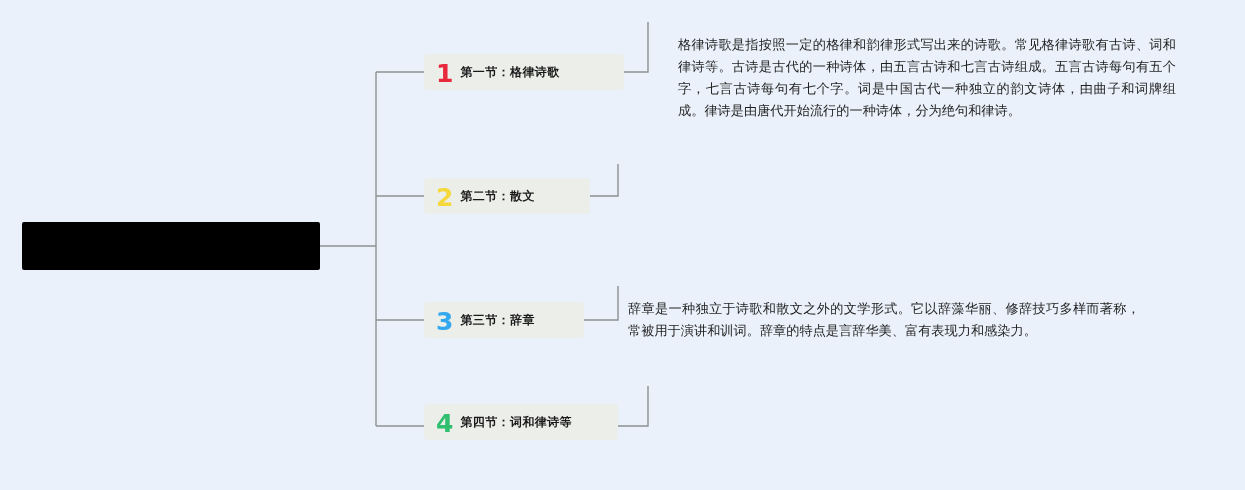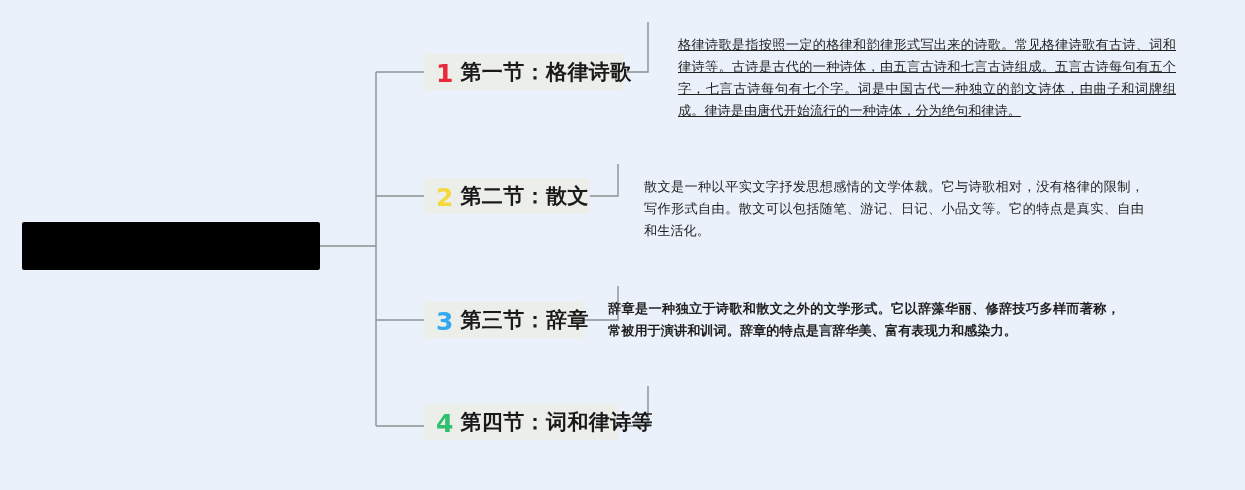--- a/index.html
+++ b/index.html
@@ -50,41 +50,41 @@
   .branch .num {
     font-size: 25px;
     font-weight: bold;
     font-family: "DejaVu Sans", sans-serif;
     margin-right: 7px;
     line-height: 1;
     position: relative;
     top: 1px;
   }
   .branch .title {
-    font-size: 21px;
+    font-size: 12px;
     color: #1a1a1a;
     font-weight: bold;
     letter-spacing: 0.4px;
   }
   
   .detail {
     position: absolute;
     font-size: 13.2px;
     line-height: 22px;
     color: #1f1f1f;
     text-align: justify;
   }
   .branch-1 { left: 424px; top: 54px; width: 200px; }
   .branch-2 { left: 424px; top: 178px; width: 166px; }
   .branch-3 { left: 424px; top: 302px; width: 160px; }
   .branch-4 { left: 424px; top: 404px; width: 194px; }
 
-  .detail-1 { left: 678px; top: 34px; width: 498px; text-decoration: underline; }
+  .detail-1 { left: 678px; top: 34px; width: 498px; }
   .detail-2 { left: 644px; top: 176px; width: 500px; }
-  .detail-3 { left: 608px; top: 298px; width: 512px; font-weight: bold; }
+  .detail-3 { left: 628px; top: 298px; width: 512px; }
   .detail-4 { left: 678px; top: 398px; width: 500px; }
 </style>
 </head>
 <body>
 
 <div id="mindmap">
 
   <svg class="connector-layer" viewBox="0 0 1245 490">
 
     <path d="M320 246 H376" stroke="#8c9190" stroke-width="1.4" fill="none"></path>
@@ -110,21 +110,20 @@
   <div class="branch branch-1">
     <span class="num" style="color:#e8293b">1</span>
     <span class="title">第一节：格律诗歌</span>
   </div>
   <div class="detail detail-1">格律诗歌是指按照一定的格律和韵律形式写出来的诗歌。常见格律诗歌有古诗、词和律诗等。古诗是古代的一种诗体，由五言古诗和七言古诗组成。五言古诗每句有五个字，七言古诗每句有七个字。词是中国古代一种独立的韵文诗体，由曲子和词牌组成。律诗是由唐代开始流行的一种诗体，分为绝句和律诗。</div>
 
   <div class="branch branch-2">
     <span class="num" style="color:#f5d83c">2</span>
     <span class="title">第二节：散文</span>
   </div>
-  <div class="detail detail-2">散文是一种以平实文字抒发思想感情的文学体裁。它与诗歌相对，没有格律的限制，写作形式自由。散文可以包括随笔、游记、日记、小品文等。它的特点是真实、自由和生活化。</div>
 
   <div class="branch branch-3">
     <span class="num" style="color:#33a8ee">3</span>
     <span class="title">第三节：辞章</span>
   </div>
   <div class="detail detail-3">辞章是一种独立于诗歌和散文之外的文学形式。它以辞藻华丽、修辞技巧多样而著称，常被用于演讲和训词。辞章的特点是言辞华美、富有表现力和感染力。</div>
 
   <div class="branch branch-4">
     <span class="num" style="color:#2fbf6e">4</span>
     <span class="title">第四节：词和律诗等</span>

